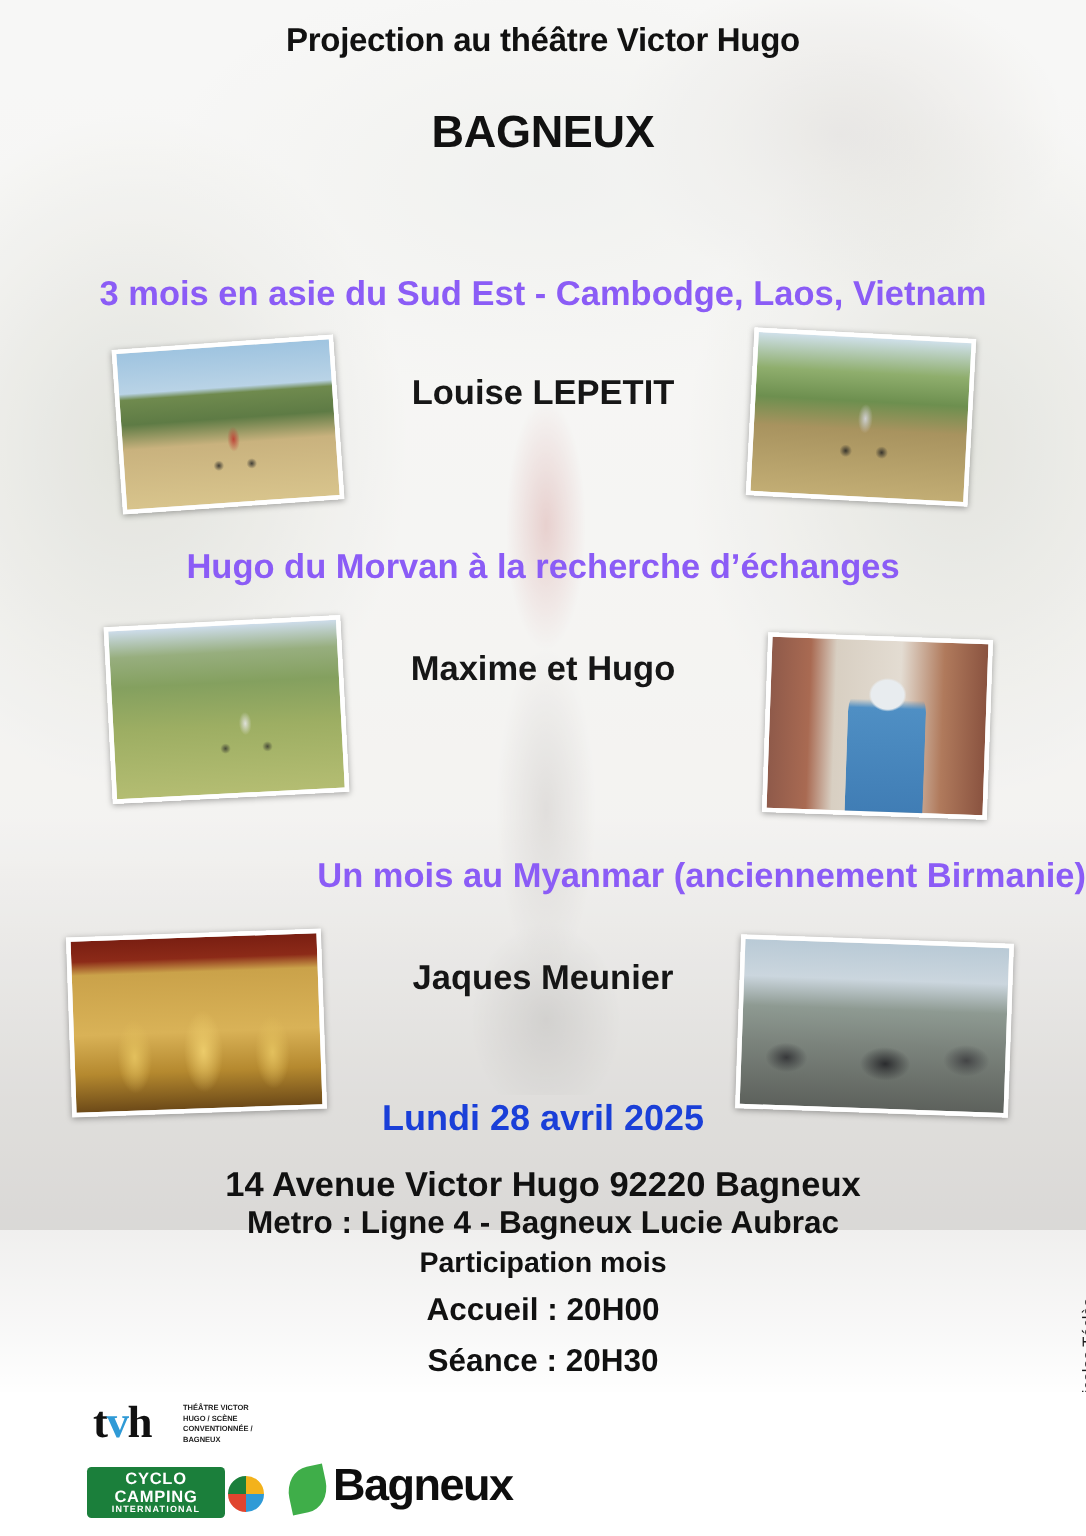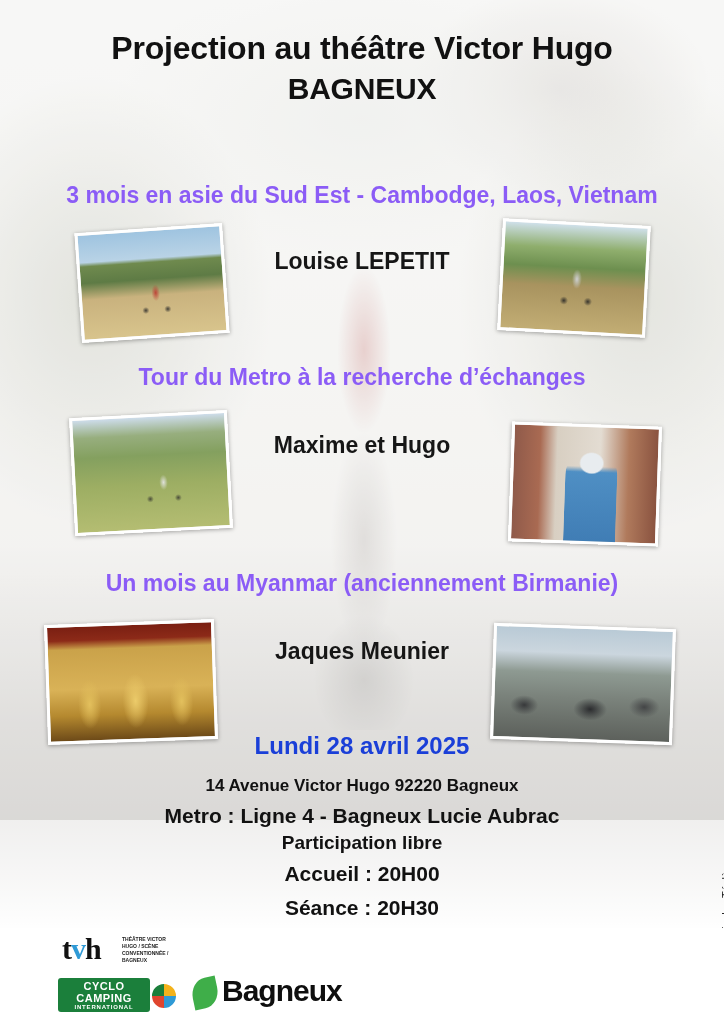--- a/index.html
+++ b/index.html
@@ -79,21 +79,21 @@
 
   
   .title-1, .title-2 {
     position: absolute;
     width: 724px;
     text-align: center;
     font-weight: bold;
     color: #111111;
     letter-spacing: -0.2px;
   }
-  .title-1 { top: 30px; font-size: 32px; }
+  .title-1 { top: 14px; font-size: 22px; }
   .title-2 { top: 72px; font-size: 30px; }
 
   .section-title {
     position: absolute;
     width: 724px;
     text-align: center;
     font-size: 23px;
     font-weight: bold;
     color: #8b5cf6;
   }
@@ -103,21 +103,21 @@
     text-align: center;
     font-size: 23px;
     font-weight: bold;
     color: #161616;
   }
 
   #sec1 { top: 182px; }
   #spk1 { top: 248px; }
   #sec2 { top: 364px; }
   #spk2 { top: 432px; }
-  #sec3 { top: 570px; }
+  #sec3 { top: 570px; text-align: right; }
   #spk3 { top: 638px; }
 
   
   .photo {
     position: absolute;
     border: 3px solid #ffffff;
     box-shadow: 0 1px 4px rgba(0,0,0,0.35);
     overflow: hidden;
     box-sizing: border-box;
   }
@@ -216,21 +216,21 @@
     font-weight: bold;
     color: #1a3fd8;
   }
   .info-line {
     position: absolute;
     width: 724px;
     text-align: center;
     font-weight: bold;
     color: #111111;
   }
-  #info-0 { top: 776px; font-size: 17px; }
+  #info-0 { top: 776px; font-size: 23px; }
   #info-1 { top: 804px; font-size: 21px; }
   #info-2 { top: 832px; font-size: 19px; }
   #info-3 { top: 862px; font-size: 21px; }
   #info-4 { top: 896px; font-size: 21px; }
 
   
   .credit {
     position: absolute;
     right: 4px;
     top: 828px;
@@ -330,42 +330,42 @@
 
     <div class="section-title" id="sec1">3 mois en asie du Sud Est - Cambodge, Laos, Vietnam</div>
     <div class="speaker" id="spk1">Louise LEPETIT</div>
     <div class="photo" id="photo-1">
         <div class="bike"></div>
       </div>
     <div class="photo" id="photo-2">
         <div class="bike"></div>
       </div>
 
-    <div class="section-title" id="sec2">Tour du Metro à la recherche d’échanges</div>
+    <div class="section-title" id="sec2">Hugo du Morvan à la recherche d’échanges</div>
     <div class="speaker" id="spk2">Maxime et Hugo</div>
     <div class="photo" id="photo-3">
         <div class="bike"></div>
       </div>
     <div class="photo" id="photo-4">
         <div class="figure"></div>
       </div>
 
     <div class="section-title" id="sec3">Un mois au Myanmar (anciennement Birmanie)</div>
     <div class="speaker" id="spk3">Jaques Meunier</div>
     <div class="photo" id="photo-5">
         <div class="buddhas"></div>
       </div>
     <div class="photo" id="photo-6">
         <div class="traffic"></div>
       </div>
 
     <div class="event-date">Lundi 28 avril 2025</div>
     <div class="info-line" id="info-0">14 Avenue Victor Hugo 92220 Bagneux</div>
     <div class="info-line" id="info-1">Metro : Ligne 4 - Bagneux Lucie Aubrac</div>
-    <div class="info-line" id="info-2">Participation libre</div>
+    <div class="info-line" id="info-2">Participation mois</div>
     <div class="info-line" id="info-3">Accueil : 20H00</div>
     <div class="info-line" id="info-4">Séance : 20H30</div>
 
     <div class="credit">© Nicolas Téclès</div>
 
     <div class="logo-strip">
 
       <div class="logo" id="logo-cci">
         <div class="cci-box">
           <span class="l1">CYCLO</span>

